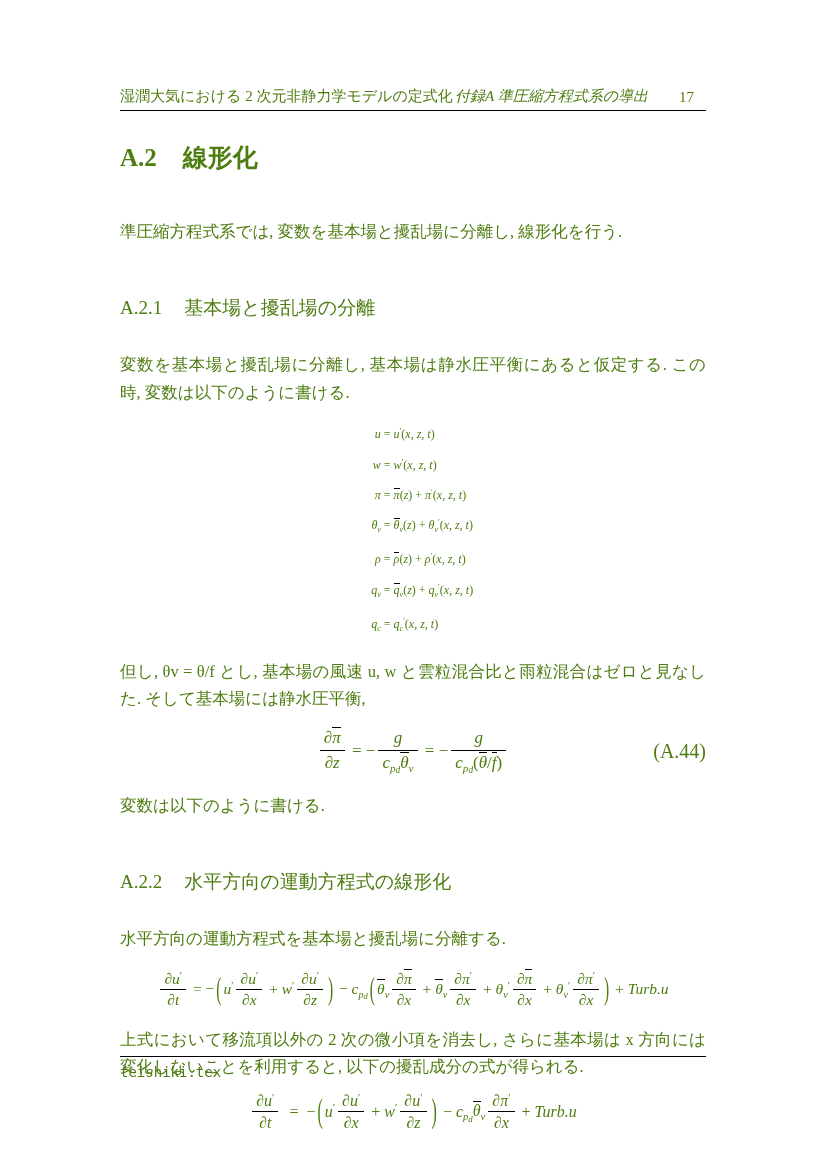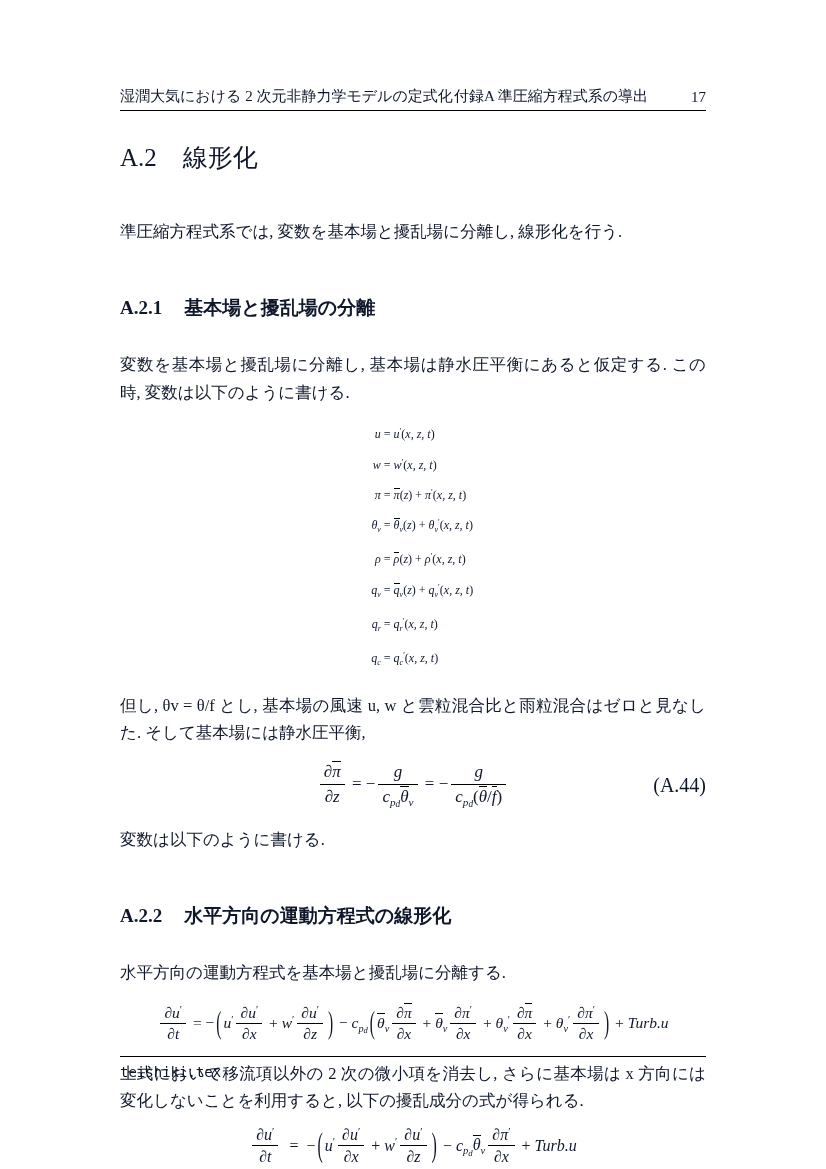--- a/index.html
+++ b/index.html
@@ -1,35 +1,35 @@
 <!DOCTYPE html>
 <html><head>
 <meta charset="utf-8">
 <style>
   html,body{margin:0;padding:0;background:#fff;}
   .page{
     position:relative;
     width:826px;height:1169px;
     margin:0 auto;
     background:#fff;
-    color:#0f172a;
+    color:#4d7c0f;
     font-family:"Liberation Serif","DejaVu Serif",serif;
     box-sizing:border-box;
     padding:86px 120px 0 120px;
     overflow:hidden;
   }
   
   .running-head{position:relative;height:24px;border-bottom:1px solid #000;font-size:15px;}
   .h-left{position:absolute;left:0;bottom:4px;white-space:nowrap;}
-  .h-right{position:absolute;right:58px;bottom:4px;white-space:nowrap;}
-  .h-num{position:absolute;right:0;bottom:4px;}
+  .h-right{position:absolute;right:58px;bottom:4px;white-space:nowrap;font-style:italic;}
+  .h-num{position:absolute;right:12px;bottom:4px;}
   
-  .sec-title{margin:30px 0 0 0;font-size:25px;font-weight:normal;}
+  .sec-title{margin:30px 0 0 0;font-size:25px;font-weight:bold;}
   .sec-title .secnum{margin-right:26px;}
-  .subsec-title{margin:50px 0 0 0;font-size:19px;font-weight:bold;}
+  .subsec-title{margin:50px 0 0 0;font-size:19px;font-weight:normal;}
   .subsec-title .secnum{margin-right:22px;}
   
   .para{margin:30px 0 0 0;font-size:16.5px;line-height:1.66;text-align:justify;}
   .para.tight{margin-top:16px;}
   
   .eq-block{margin:12px auto 0 auto;width:fit-content;font-size:12px;}
   .eq-row{line-height:27.5px;white-space:nowrap;}
   .eq-lhs{display:inline-block;min-width:28px;text-align:right;}
   .eq-display{position:relative;margin-top:14px;text-align:center;font-size:17px;line-height:1.3;}
   .eq-tag{position:absolute;right:0;top:50%;transform:translateY(-50%);font-size:20px;font-style:normal;}
@@ -73,21 +73,20 @@
 
   <p class="para">変数を基本場と擾乱場に分離し, 基本場は静水圧平衡にあると仮定する. この時, 変数は以下のように書ける.</p>
 
   <div class="eq-block">
     <div class="eq-row"><span class="eq-lhs"><span class="mi">u</span></span><span class="eq-rhs"><span class="mn"> = </span><span class="mi">u</span><span class="msup">′</span><span class="mn">(</span><span class="mi">x, z, t</span><span class="mn">)</span></span></div>
     <div class="eq-row"><span class="eq-lhs"><span class="mi">w</span></span><span class="eq-rhs"><span class="mn"> = </span><span class="mi">w</span><span class="msup">′</span><span class="mn">(</span><span class="mi">x, z, t</span><span class="mn">)</span></span></div>
     <div class="eq-row"><span class="eq-lhs"><span class="mi">π</span></span><span class="eq-rhs"><span class="mn"> = </span><span class="mb">π</span><span class="mn">(</span><span class="mi">z</span><span class="mn">) + </span><span class="mi">π</span><span class="msup">′</span><span class="mn">(</span><span class="mi">x, z, t</span><span class="mn">)</span></span></div>
     <div class="eq-row"><span class="eq-lhs"><span class="mi">θ</span><span class="msub">v</span></span><span class="eq-rhs"><span class="mn"> = </span><span class="mb">θ</span><span class="msub">v</span><span class="mn">(</span><span class="mi">z</span><span class="mn">) + </span><span class="mi">θ</span><span class="msub">v</span><span class="msup">′</span><span class="mn">(</span><span class="mi">x, z, t</span><span class="mn">)</span></span></div>
     <div class="eq-row"><span class="eq-lhs"><span class="mi">ρ</span></span><span class="eq-rhs"><span class="mn"> = </span><span class="mb">ρ</span><span class="mn">(</span><span class="mi">z</span><span class="mn">) + </span><span class="mi">ρ</span><span class="msup">′</span><span class="mn">(</span><span class="mi">x, z, t</span><span class="mn">)</span></span></div>
     <div class="eq-row"><span class="eq-lhs"><span class="mi">q</span><span class="msub">v</span></span><span class="eq-rhs"><span class="mn"> = </span><span class="mb">q</span><span class="msub">v</span><span class="mn">(</span><span class="mi">z</span><span class="mn">) + </span><span class="mi">q</span><span class="msub">v</span><span class="msup">′</span><span class="mn">(</span><span class="mi">x, z, t</span><span class="mn">)</span></span></div>
-    <div class="eq-row"><span class="eq-lhs"><span class="mi">q</span><span class="msub">r</span></span><span class="eq-rhs"><span class="mn"> = </span><span class="mi">q</span><span class="msub">r</span><span class="msup">′</span><span class="mn">(</span><span class="mi">x, z, t</span><span class="mn">)</span></span></div>
     <div class="eq-row"><span class="eq-lhs"><span class="mi">q</span><span class="msub">c</span></span><span class="eq-rhs"><span class="mn"> = </span><span class="mi">q</span><span class="msub">c</span><span class="msup">′</span><span class="mn">(</span><span class="mi">x, z, t</span><span class="mn">)</span></span></div>
   </div>
 
   <p class="para tight">但し, θv = θ/f とし, 基本場の風速 u, w と雲粒混合比と雨粒混合はゼロと見なした. そして基本場には静水圧平衡,</p>
 
   <div class="eq-display">
     <span><span class="mfrac"><span class="num"><span class="mi">∂</span><span class="mb">π</span></span><span class="den"><span class="mi">∂z</span></span></span><span class="mn"> = −</span><span class="mfrac"><span class="num"><span class="mi">g</span></span><span class="den"><span class="mi">c</span><span class="msub">p</span><span class="mss">d</span><span class="mb">θ</span><span class="msub">v</span></span></span><span class="mn"> = −</span><span class="mfrac"><span class="num"><span class="mi">g</span></span><span class="den"><span class="mi">c</span><span class="msub">p</span><span class="mss">d</span><span class="mn">(</span><span class="mb">θ</span><span class="mn">/</span><span class="mb">f</span><span class="mn">)</span></span></span></span>
     <span class="eq-tag">(A.44)</span>
   </div>
 

